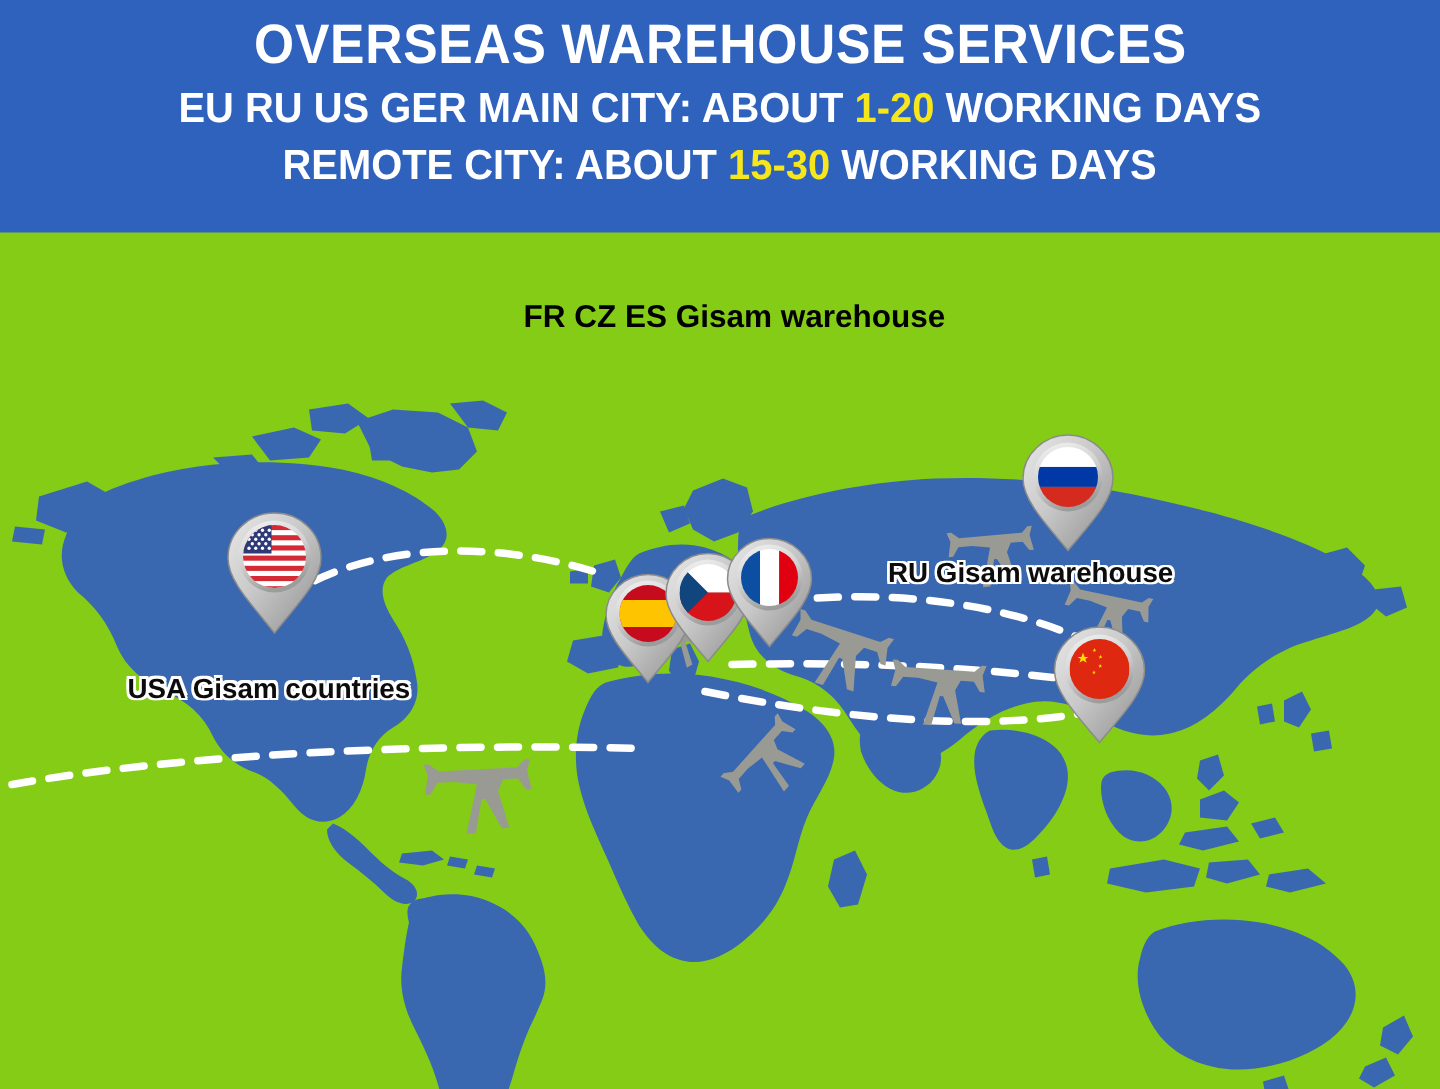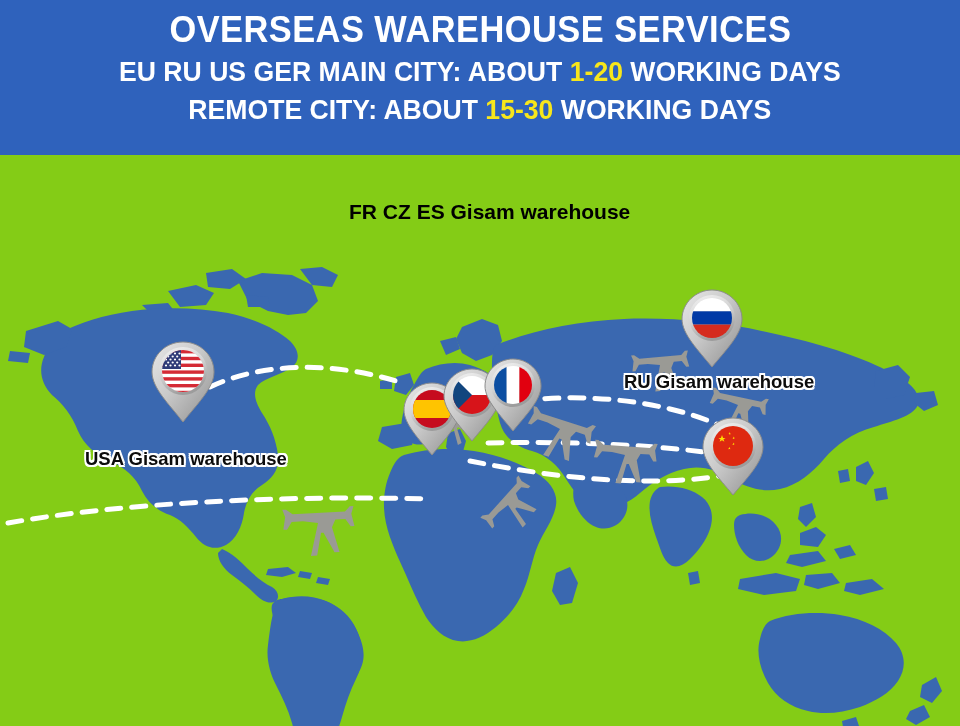--- a/index.html
+++ b/index.html
@@ -72,21 +72,21 @@
     font-weight: 700;
     font-size: 18.5px;
     white-space: nowrap;
     text-shadow:
       -1.6px -1.6px 0 #fff,  1.6px -1.6px 0 #fff,
       -1.6px  1.6px 0 #fff,  1.6px  1.6px 0 #fff,
       -1.6px 0 0 #fff, 1.6px 0 0 #fff,
        0 -1.6px 0 #fff, 0 1.6px 0 #fff;
   }
   .label-usa { left: 85px; top: 448px; }
-  .label-ru  { left: 624px; top: 371px; }
+  .label-ru  { left: 592px; top: 371px; }
 </style>
 </head>
 <body>
 
 <div id="root">
 
   <div class="banner">
     <div class="banner-title">OVERSEAS WAREHOUSE SERVICES</div>
     <div class="banner-line l2">
       <span>EU RU US GER  MAIN CITY: ABOUT </span><span class="hl">1-20</span><span> WORKING DAYS</span>
@@ -464,16 +464,16 @@
         </g>
       </g>
 
     </svg>
   </div>
 
   <div class="eu-note">
     <div>FR CZ ES Gisam warehouse</div>
   </div>
 
-  <div class="pin-label label-usa">USA Gisam warehouse</div>
+  <div class="pin-label label-usa">USA Gisam countries</div>
   <div class="pin-label label-ru">RU Gisam warehouse</div>
 
 </div>
 
 </body></html>

